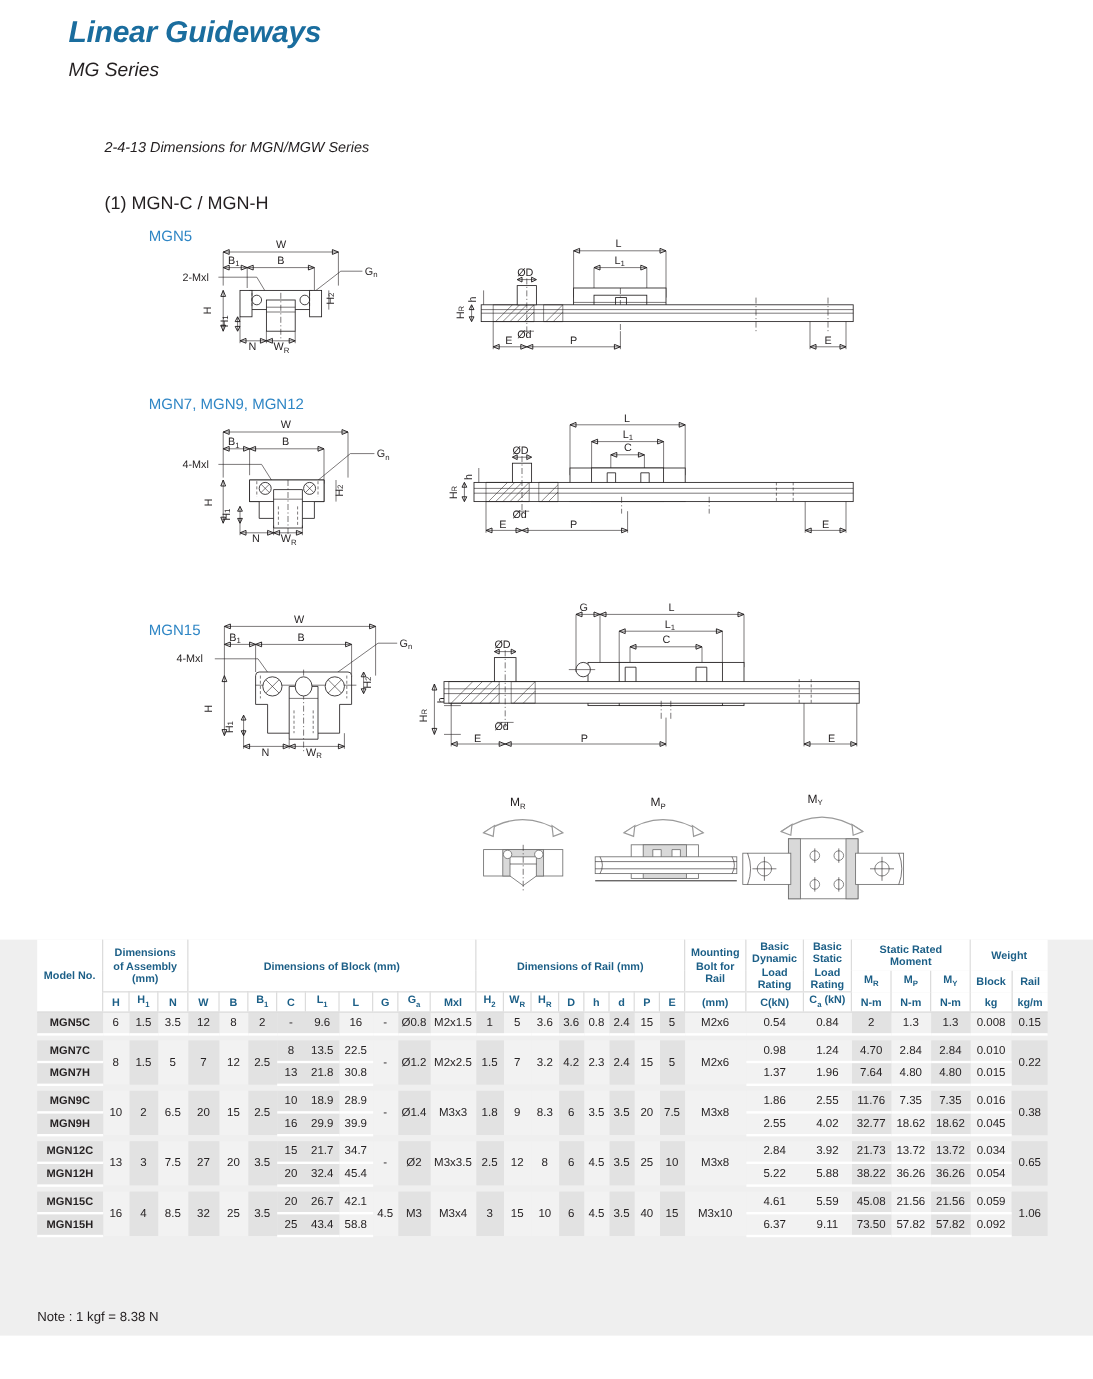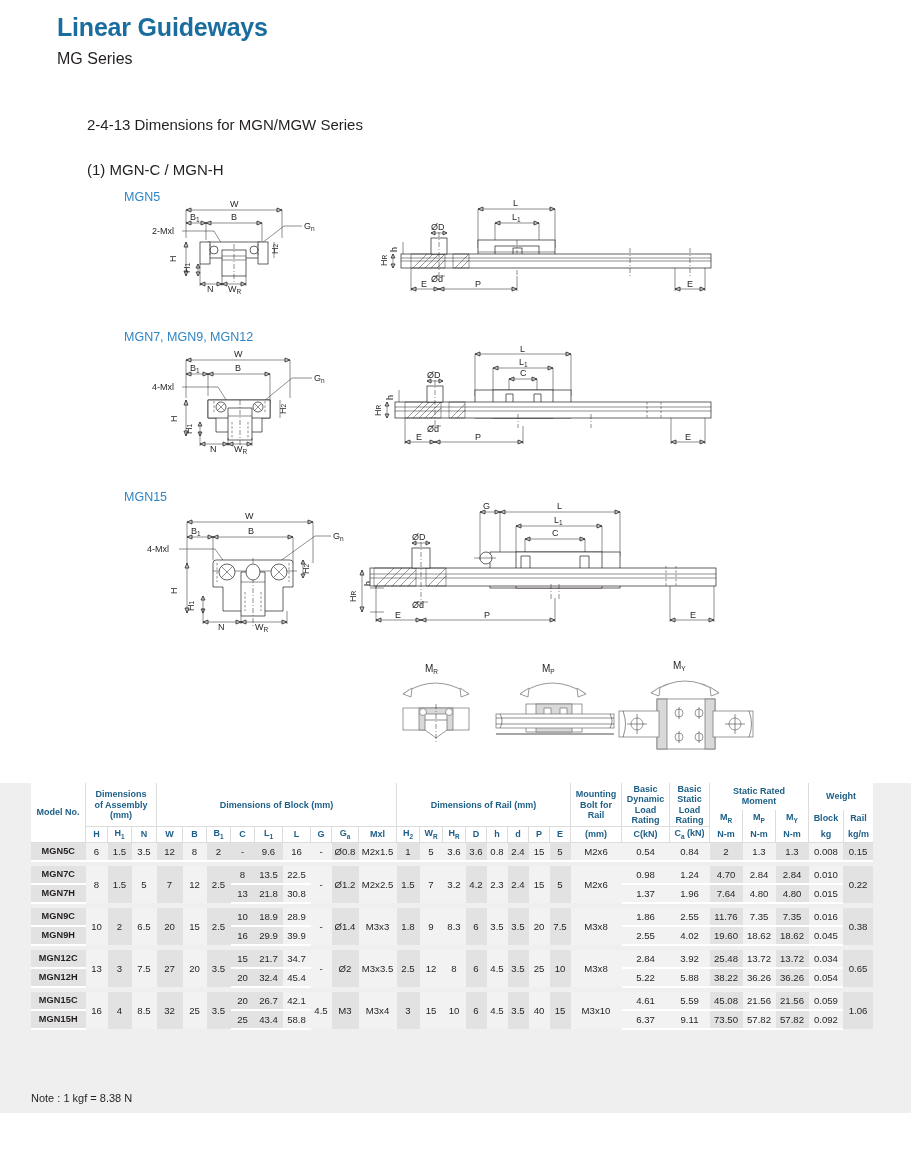--- a/index.html
+++ b/index.html
@@ -5,28 +5,28 @@
   html,body{margin:0;padding:0;}
   body{
     width:911px;height:1149px;
     background:#ffffff;
     font-family:"Liberation Sans", sans-serif;
     color:#231f20;
     position:relative;
     overflow:hidden;
   }
   
-  .page-header{position:absolute;left:57px;top:14px;}
+  .page-header{position:absolute;left:57px;top:14px;font-style:italic;}
   .title-main{
     font-size:25px;font-weight:bold;color:#1a6d9e;letter-spacing:-0.2px;
     line-height:1.1;
   }
   .title-sub{font-size:16px;color:#231f20;margin-top:8px;}
   .section-title{
-    position:absolute;left:87px;top:116px;font-size:15px;color:#231f20;
+    position:absolute;left:87px;top:116px;font-size:12px;color:#231f20;font-style:italic;
   }
   .subsection-title{
     position:absolute;left:87px;top:161px;font-size:15px;color:#231f20;
   }
   .dlabel{
     font-size:12.5px;color:#2f86c5;font-weight:normal;position:absolute;
   }
   .dwrap{position:absolute;}
   svg{display:block;overflow:visible;}
   .ln{stroke:#231f20;stroke-width:0.8;fill:none;}
@@ -353,21 +353,21 @@
   <line class="dim" x1="148" y1="78" x2="148" y2="96"></line>
   <line class="dim" x1="296" y1="70" x2="296" y2="96"></line>
   <line class="dim" x1="330" y1="70" x2="330" y2="96"></line>
   <line class="ln-dash" x1="143" y1="66" x2="143" y2="80"></line>
   <line class="ln-dash" x1="216" y1="66" x2="216" y2="80"></line>
   <line class="ln-hid" x1="272" y1="54" x2="272" y2="70"></line>
   <line class="ln-hid" x1="286" y1="54" x2="286" y2="70"></line>
 </svg>
 </div>
 
-<div class="dlabel" style="left:124px;top:490px;">MGN15</div>
+<div class="dlabel" style="left:124px;top:518px;">MGN15</div>
 <div class="dwrap" style="left:145px;top:508px;">
 <svg width="220" height="130" viewBox="0 0 220 130">
   <line class="dim" x1="42" y1="14" x2="168" y2="14"></line>
   <path class="ln" d="M42 14 l5 -2 v4 z M168 14 l-5 -2 v4 z" fill="#231f20"></path>
   <text class="txt" x="100" y="11">W</text>
   <line class="dim" x1="42" y1="14" x2="42" y2="55"></line>
   <line class="dim" x1="168" y1="14" x2="168" y2="55"></line>
   <line class="dim" x1="42" y1="29" x2="68" y2="29"></line>
   <path class="ln" d="M42 29 l5 -2 v4 z M68 29 l-5 -2 v4 z" fill="#231f20"></path>
   <text class="txt" x="46" y="26">B<tspan class="txt-s" dy="2">1</tspan></text>
@@ -764,21 +764,21 @@
           <td>0.016</td>
           <td rowspan="2" class="sh nb">0.38</td>
         </tr>
         <tr>
           <td class="model">MGN9H</td>
           <td class="sh">16</td>
           <td class="sh">29.9</td>
           <td>39.9</td>
           <td>2.55</td>
           <td>4.02</td>
-          <td class="sh">19.60</td>
+          <td class="sh">32.77</td>
           <td>18.62</td>
           <td class="sh">18.62</td>
           <td>0.045</td>
         </tr>
         <tr>
           <td colspan="28" class="grp-gap" style="height: 4px; background: rgb(239, 239, 239); border-bottom: none;"></td>
         </tr>
         <tr>
           <td class="model">MGN12C</td>
           <td rowspan="2" class="nb">13</td>
@@ -797,21 +797,21 @@
           <td rowspan="2" class="nb">12</td>
           <td rowspan="2" class="nb">8</td>
           <td rowspan="2" class="sh nb">6</td>
           <td rowspan="2" class="nb">4.5</td>
           <td rowspan="2" class="sh nb">3.5</td>
           <td rowspan="2" class="nb">25</td>
           <td rowspan="2" class="sh nb">10</td>
           <td rowspan="2" class="nb">M3x8</td>
           <td>2.84</td>
           <td>3.92</td>
-          <td class="sh">25.48</td>
+          <td class="sh">21.73</td>
           <td>13.72</td>
           <td class="sh">13.72</td>
           <td>0.034</td>
           <td rowspan="2" class="sh nb">0.65</td>
         </tr>
         <tr>
           <td class="model">MGN12H</td>
           <td class="sh">20</td>
           <td class="sh">32.4</td>
           <td>45.4</td>

